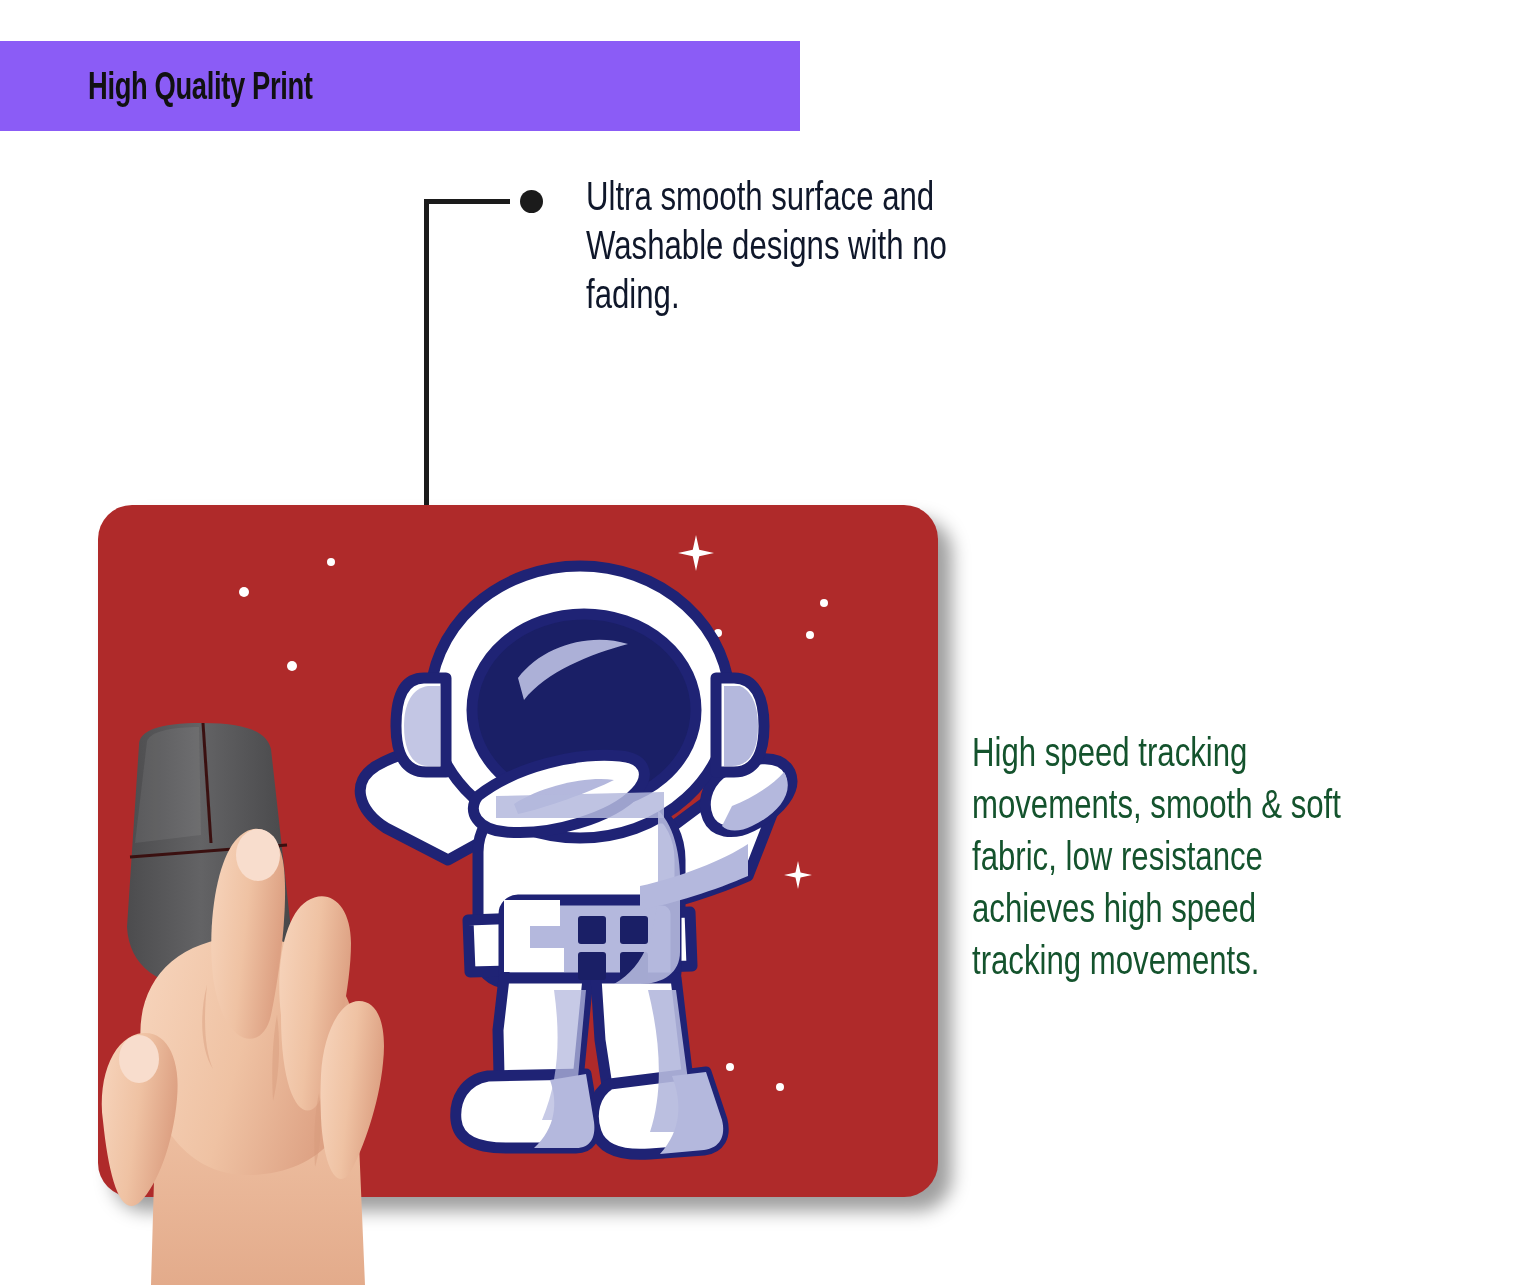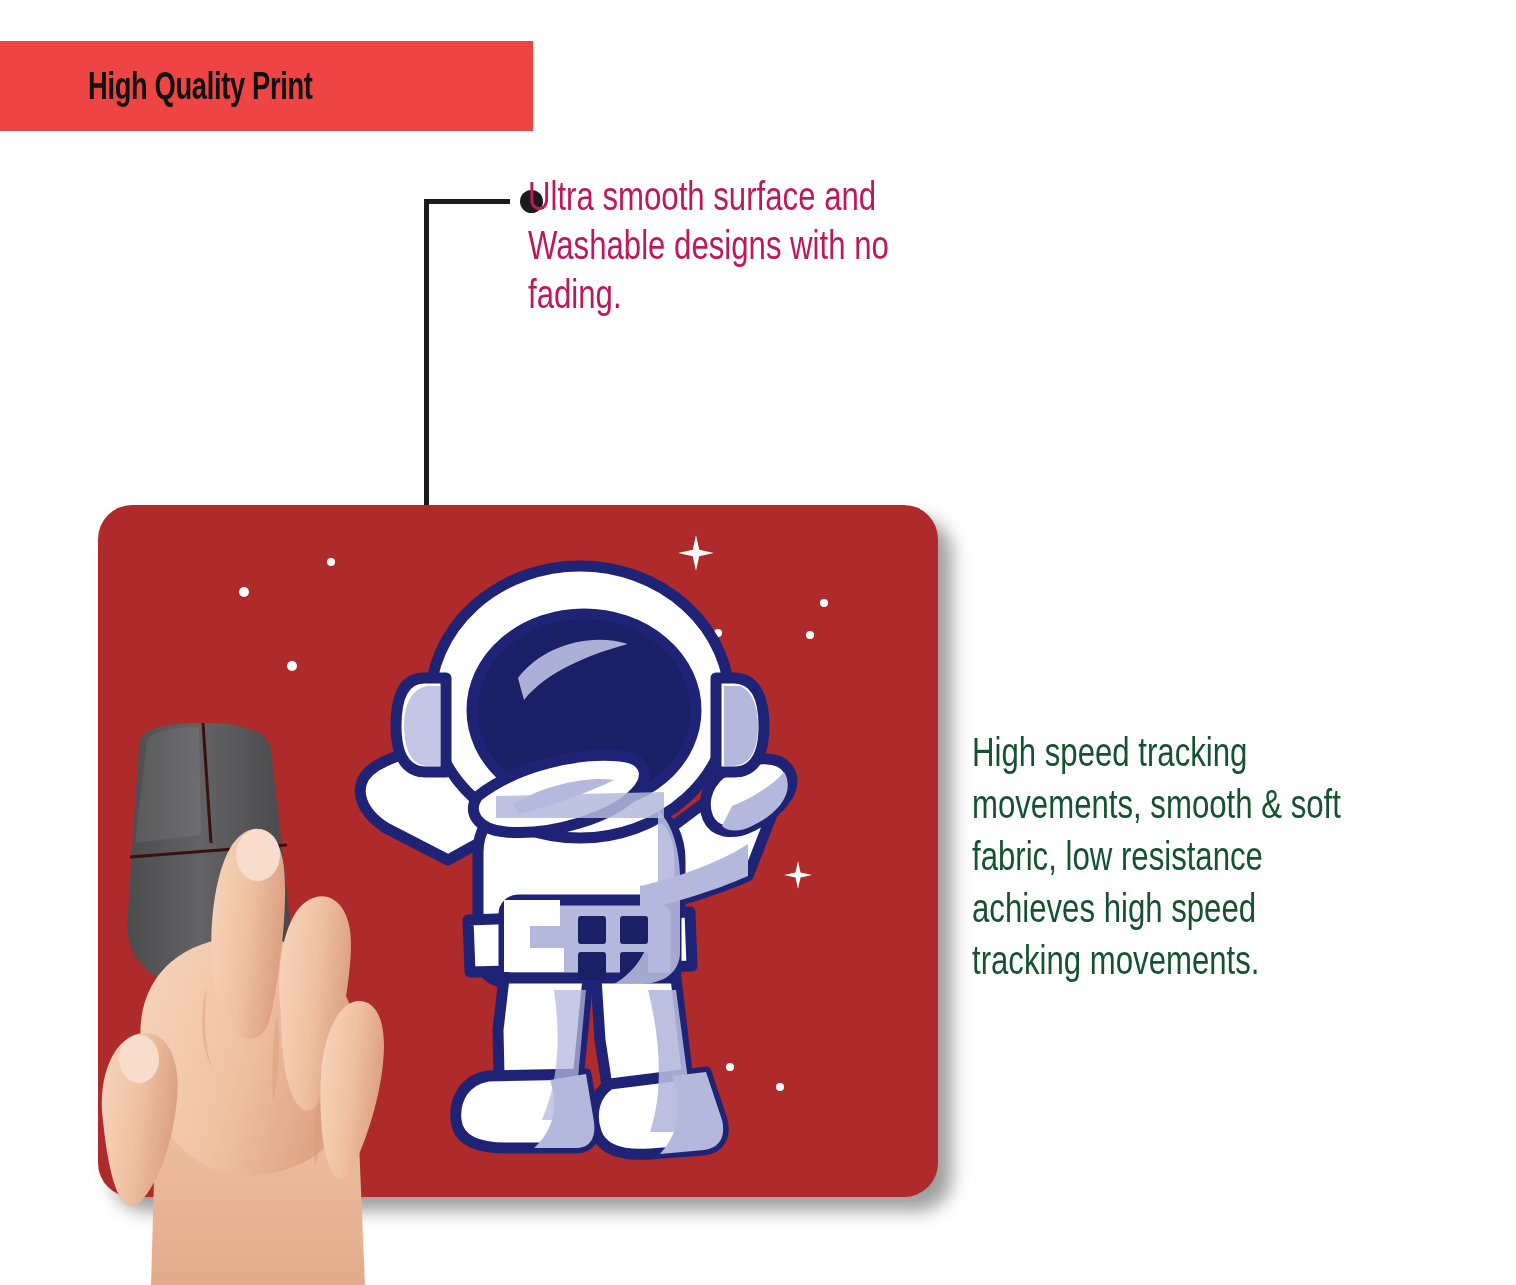--- a/index.html
+++ b/index.html
@@ -14,23 +14,23 @@
     overflow: hidden;
     font-family: "Liberation Sans", sans-serif;
     color: #111111;
   }
 
   
   .banner {
     position: absolute;
     left: 0;
     top: 41px;
-    width: 533px;
+    width: 800px;
     height: 90px;
-    background: #ef4444;
+    background: #8b5cf6;
     display: flex;
     align-items: center;
   }
   .banner-title {
     margin-left: 88px;
     font-size: 38px;
     font-weight: 700;
     letter-spacing: -0.5px;
     color: #111111;
     transform: scaleX(0.72);
@@ -69,27 +69,27 @@
     top: 0px;
     width: 23px;
     height: 23px;
     border-radius: 50%;
     background: #1b1b1b;
   }
 
   
   .callout-text {
     position: absolute;
-    left: 528px;
+    left: 586px;
     top: 172px;
     width: 500px;
     font-size: 41px;
     line-height: 49px;
     font-weight: 400;
-    color: #be185d;
+    color: #0f172a;
   }
   .callout-text .ln {
     display: block;
     transform: scaleX(0.76);
     transform-origin: left center;
     white-space: nowrap;
   }
 
   
   .right-text {

